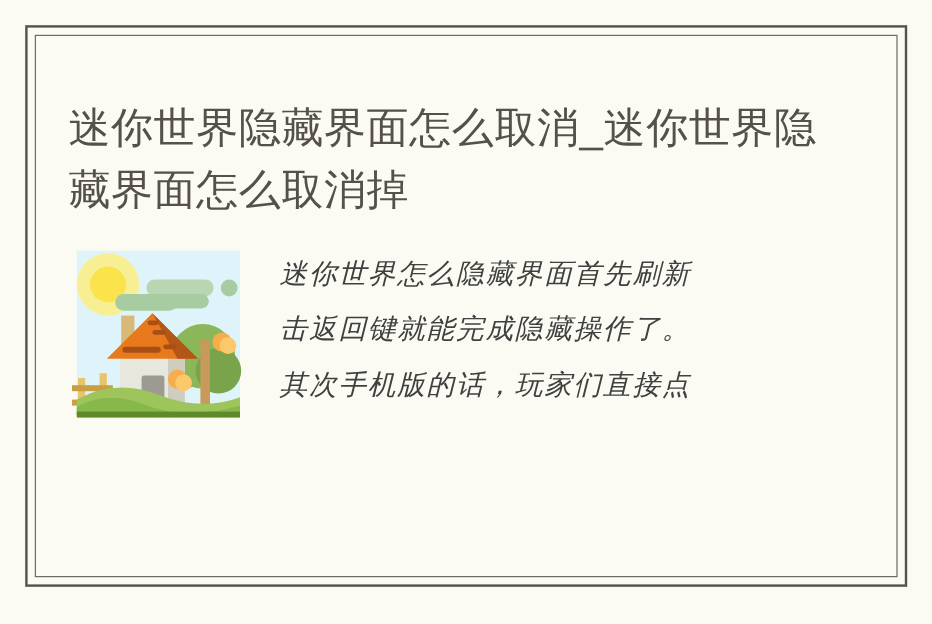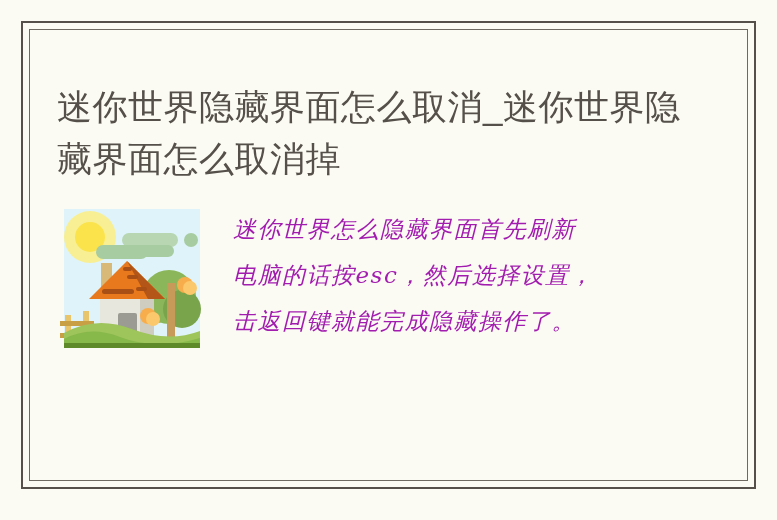--- a/index.html
+++ b/index.html
@@ -67,21 +67,21 @@
   .illus svg { display: block; width: 152px; height: 153px; }
 
   
   .body-copy {
     position: absolute;
     left: 233px;
     top: 206px;
     width: 412px;
     font-size: 23px;
     line-height: 46px;
-    color: #a21caf;
+    color: #404040;
     font-family: "DejaVu Serif", "Liberation Serif", serif;
     font-style: italic;
     letter-spacing: 1.5px;
     text-align: justify;
   }
   .body-copy .line { display: block; white-space: pre; }
 </style>
 </head>
 <body>
 
@@ -138,17 +138,17 @@
       <rect x="4" y="128" width="34" height="5" fill="#c99f45"></rect>
 
       <path d="M 8 141 L 8 128 Q 40 110 76 124 Q 112 138 144 126 L 144 141 Z" fill="#9ec45c"></path>
       <path d="M 8 141 L 8 134 Q 34 120 64 132 Q 100 146 144 133 L 144 141 Z" fill="#86b84a"></path>
       <rect x="8" y="138" width="136" height="5" fill="#5f8a2a"></rect>
     </svg>
   </div>
 
   <div class="body-copy">
     <span class="line">迷你世界怎么隐藏界面首先刷新</span>
-    <span class="line">电脑的话按esc，然后选择设置，</span>
     <span class="line">击返回键就能完成隐藏操作了。</span>
+    <span class="line">其次手机版的话，玩家们直接点</span>
   </div>
 
 </div>
 
 </body></html>

